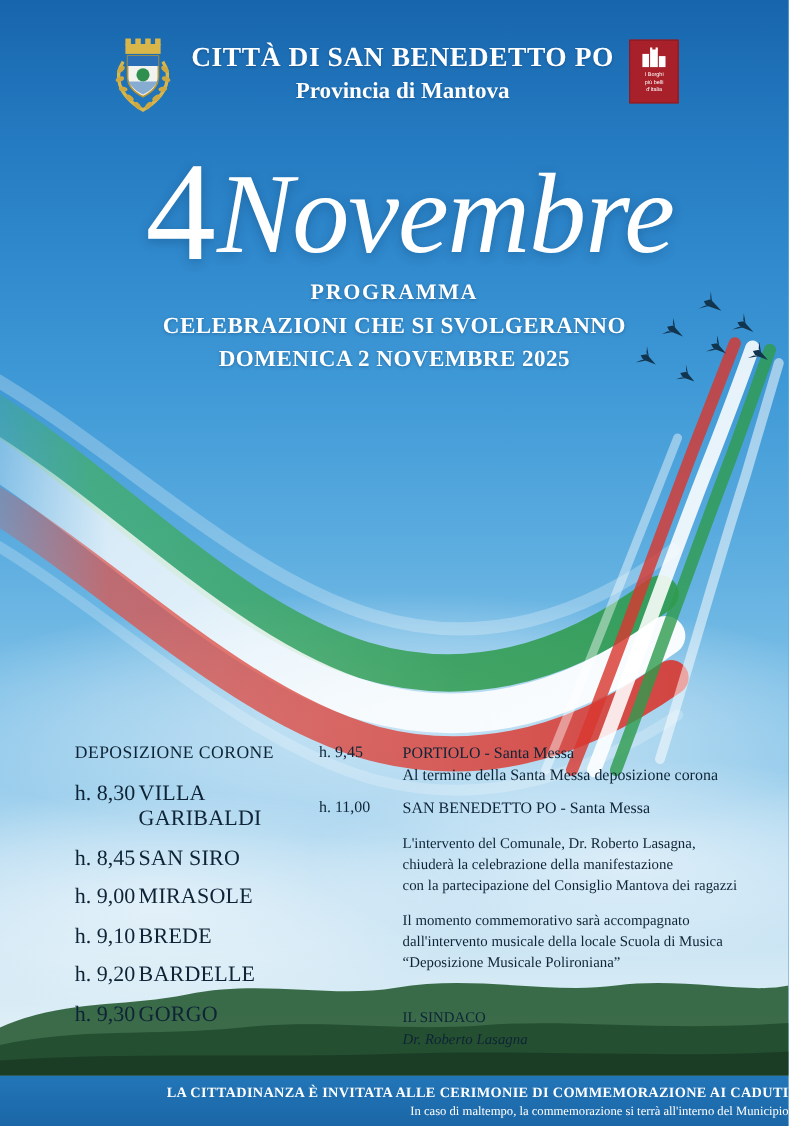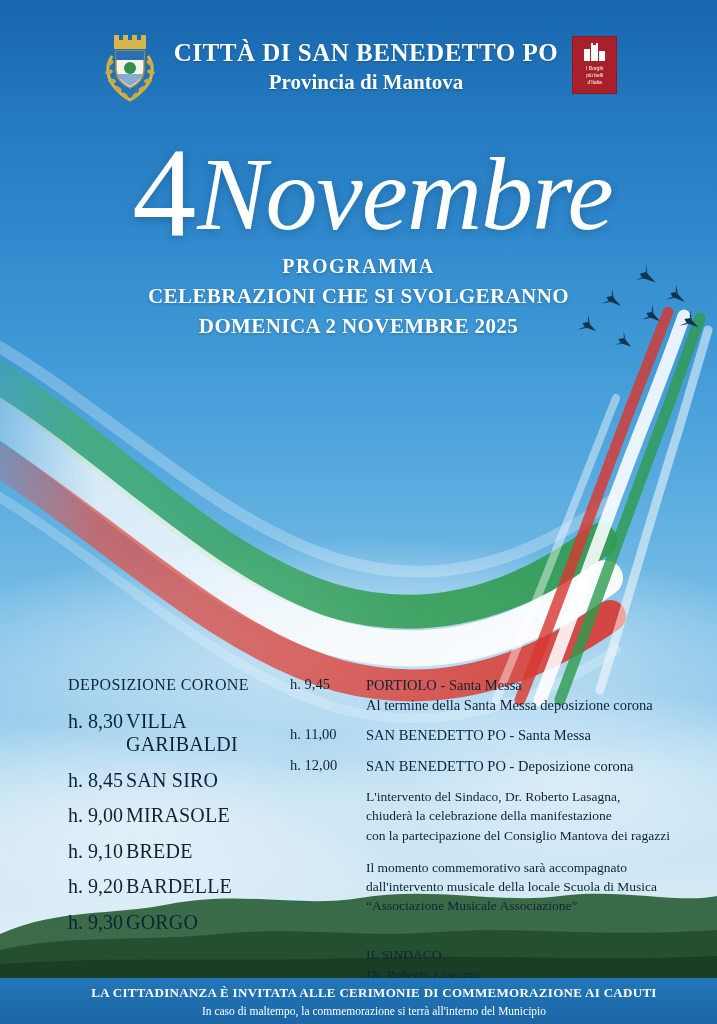--- a/index.html
+++ b/index.html
@@ -230,21 +230,21 @@
   .sindaco .name { font-style: italic; }
 
   
   .footer {
     position: absolute;
     left: 0; right: 0; bottom: 0;
     height: 46px;
     background: #1f6fb2;
     background: linear-gradient(180deg,#2276b8 0%, #1b66a6 100%);
     color: #ffffff;
-    text-align: center;
+    text-align: right;
     padding-top: 7px;
     box-sizing: border-box;
     padding-left: 31px;
   }
   .footer .f1 {
     font-size: 13px;
     font-weight: bold;
     letter-spacing: 0.3px;
   }
   .footer .f2 {
@@ -444,37 +444,31 @@
             <span>PORTIOLO - Santa Messa</span>
             <span class="sub">Al termine della Santa Messa deposizione corona</span>
           </div>
         </div>
         <div class="ev">
           <div class="t">h. 11,00</div>
           <div class="body">
             <span>SAN BENEDETTO PO - Santa Messa</span>
           </div>
         </div>
-        <div class="ev">
-          <div class="t">h. 12,00</div>
-          <div class="body">
-            <span>SAN BENEDETTO PO - Deposizione corona</span>
-          </div>
-        </div>
 
         <div class="note">
-          <div>L'intervento del Sindaco, Dr. Roberto Lasagna,</div>
+          <div>L'intervento del Comunale, Dr. Roberto Lasagna,</div>
           <div>chiuderà la celebrazione della manifestazione</div>
           <div>con la partecipazione del Consiglio Mantova dei ragazzi</div>
         </div>
 
         <div class="note2">
           <div>Il momento commemorativo sarà accompagnato</div>
           <div>dall'intervento musicale della locale Scuola di Musica</div>
-          <div>“Associazione Musicale Associazione”</div>
+          <div>“Deposizione Musicale Polironiana”</div>
         </div>
 
         <div class="sindaco">
           <div>IL SINDACO</div>
           <div class="name">Dr. Roberto Lasagna</div>
         </div>
       </div>
     </div>
   </div>
 

